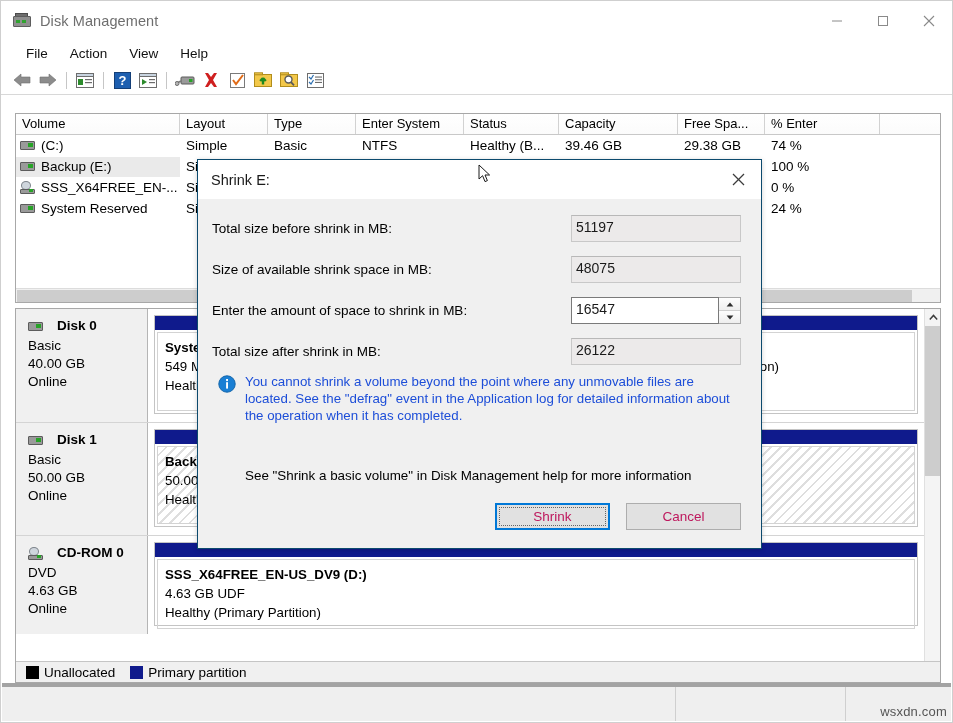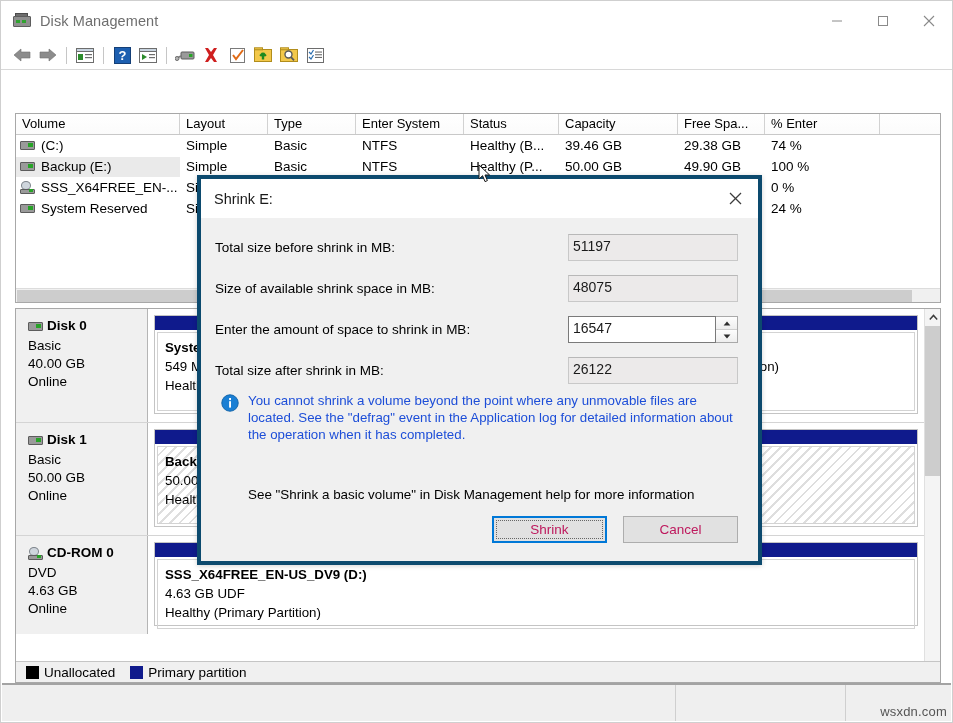--- a/index.html
+++ b/index.html
@@ -102,21 +102,21 @@
     position:absolute; left:13px; top:211px; width:926px; height:375px;
     border:1px solid #a8a8a8; background:#ffffff; overflow:hidden;
   }
   #disk-scroll-area { position:absolute; left:0; top:0; right:16px; bottom:21px; overflow:hidden; }
 
   .disk-row { display:flex; height:auto; border-bottom:1px solid #d4d4d4; }
   .disk-info {
     width:132px; flex:none; background:#f0f0f0; border-right:1px solid #b5b5b5;
     padding:8px 0 6px 12px; font-size:13.5px; line-height:18px;
   }
-  .disk-title { font-weight:bold; display:flex; align-items:center; gap:4px; margin-bottom:2px; font-size:13.5px;}
+  .disk-title { font-weight:bold; display:flex; align-items:center; gap:14px; margin-bottom:2px; font-size:13.5px;}
   .disk-parts { flex:1; display:flex; padding:6px 6px 8px 6px; gap:5px; background:#ffffff; }
 
   .part {
     border:1px solid #c4c4c4; background:#ffffff; position:relative;
     padding:0; display:flex; flex-direction:column;
   }
   .part-bar { height:14px; background:#0f1a8c; flex:none; }
   .part-body { flex:1; padding:5px 7px 6px 7px; font-size:13.3px; line-height:19px; position:relative; }
   .part-body.hatch {
     background-image: repeating-linear-gradient(135deg, #ffffff 0px, #ffffff 5px, #dedede 5px, #dedede 7px);
@@ -139,35 +139,35 @@
     display:flex; align-items:center; padding-left:10px; font-size:13.5px; gap:5px;
   }
   .sw { width:13px; height:13px; display:inline-block; }
   .sw-unalloc { background:#000000; }
   .sw-primary { background:#0f1a8c; }
   .legend-txt { margin-right:10px; }
 
   
   #statusbar {
     position:absolute; left:1px; right:1px; bottom:1px; height:38px;
-    background:#efefef; border-top:2px solid #a3a3a3; display:flex;
+    background:#efefef; border-top:4px solid #a3a3a3; display:flex;
   }
   .sb-cell { height:100%; border-right:1px solid #cfcfcf; }
   #sb-1 { flex:1; }
   #sb-2 { width:170px; }
   #sb-3 { width:105px; border-right:none; position:relative; }
   #watermark {
     position:absolute; right:4px; bottom:2px; font-size:13px; color:#555;
     font-family:"Liberation Sans", sans-serif; letter-spacing:0.2px;
   }
 
   
   #dialog {
-    position:absolute; left:196px; top:174px; width:565px; height:390px;
-    background:#f0f0f0; border:4px solid #0c4a6e;
+    position:absolute; left:196px; top:158px; width:565px; height:390px;
+    background:#f0f0f0; border:1px solid #0c4a6e;
     box-shadow:0 1px 5px rgba(0,0,0,0.18);
     z-index:50;
   }
   #dlg-title {
     height:39px; background:#ffffff; display:flex; align-items:center;
     position:relative; padding-left:13px; font-size:14.5px; color:#1a1a1a;
   }
   #dlg-close {
     position:absolute; right:0; top:0; width:45px; height:39px;
     display:flex; align-items:center; justify-content:center; color:#4a4a4a;
@@ -243,20 +243,26 @@
       </div>
       <div class="wbtn">
         <svg width="14" height="14" viewBox="0 0 14 14">
             <line x1="2" y1="2" x2="12" y2="12" stroke="#8a8a8a" stroke-width="1.1"></line>
             <line x1="12" y1="2" x2="2" y2="12" stroke="#8a8a8a" stroke-width="1.1"></line>
           </svg>
       </div>
     </div>
   </div>
 
+  <div id="menubar">
+    <div class="menu-item">File</div>
+    <div class="menu-item">Action</div>
+    <div class="menu-item">View</div>
+    <div class="menu-item">Help</div>
+  </div>
 
   <div id="toolbar">
     <div class="tb">
       <svg width="20" height="16" viewBox="0 0 20 16">
           <path d="M9,2 L9,5 L18,5 L18,11 L9,11 L9,14 L2,8 Z" fill="#8c8c8c" stroke="#6f6f6f" stroke-width="0.6"></path>
         </svg>
     </div>
     <div class="tb">
       <svg width="20" height="16" viewBox="0 0 20 16">
           <path d="M11,2 L11,5 L2,5 L2,11 L11,11 L11,14 L18,8 Z" fill="#8c8c8c" stroke="#6f6f6f" stroke-width="0.6"></path>

